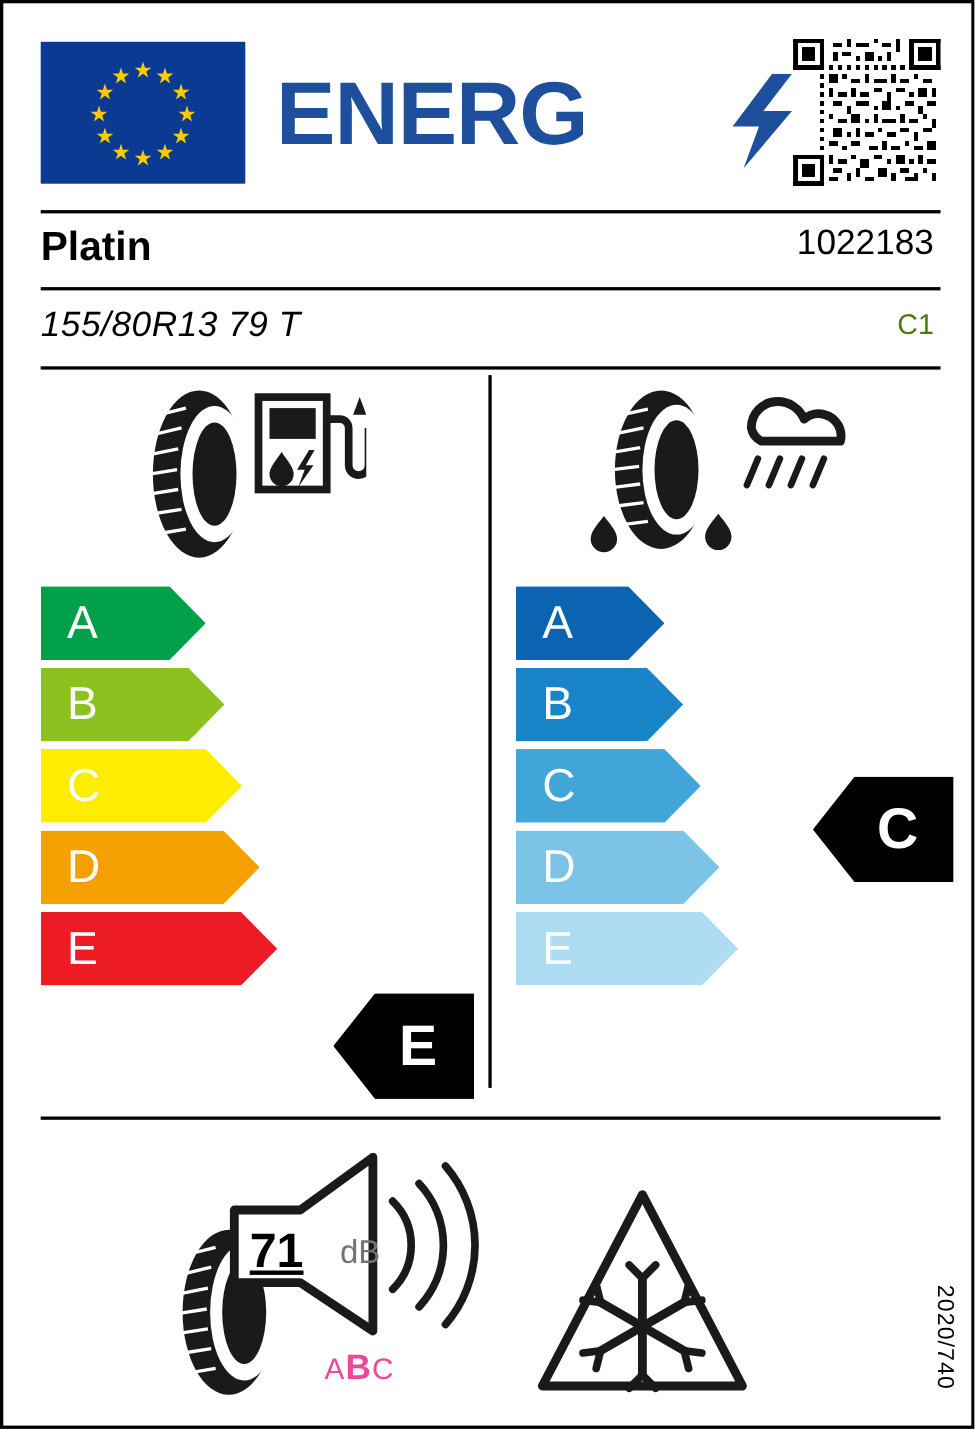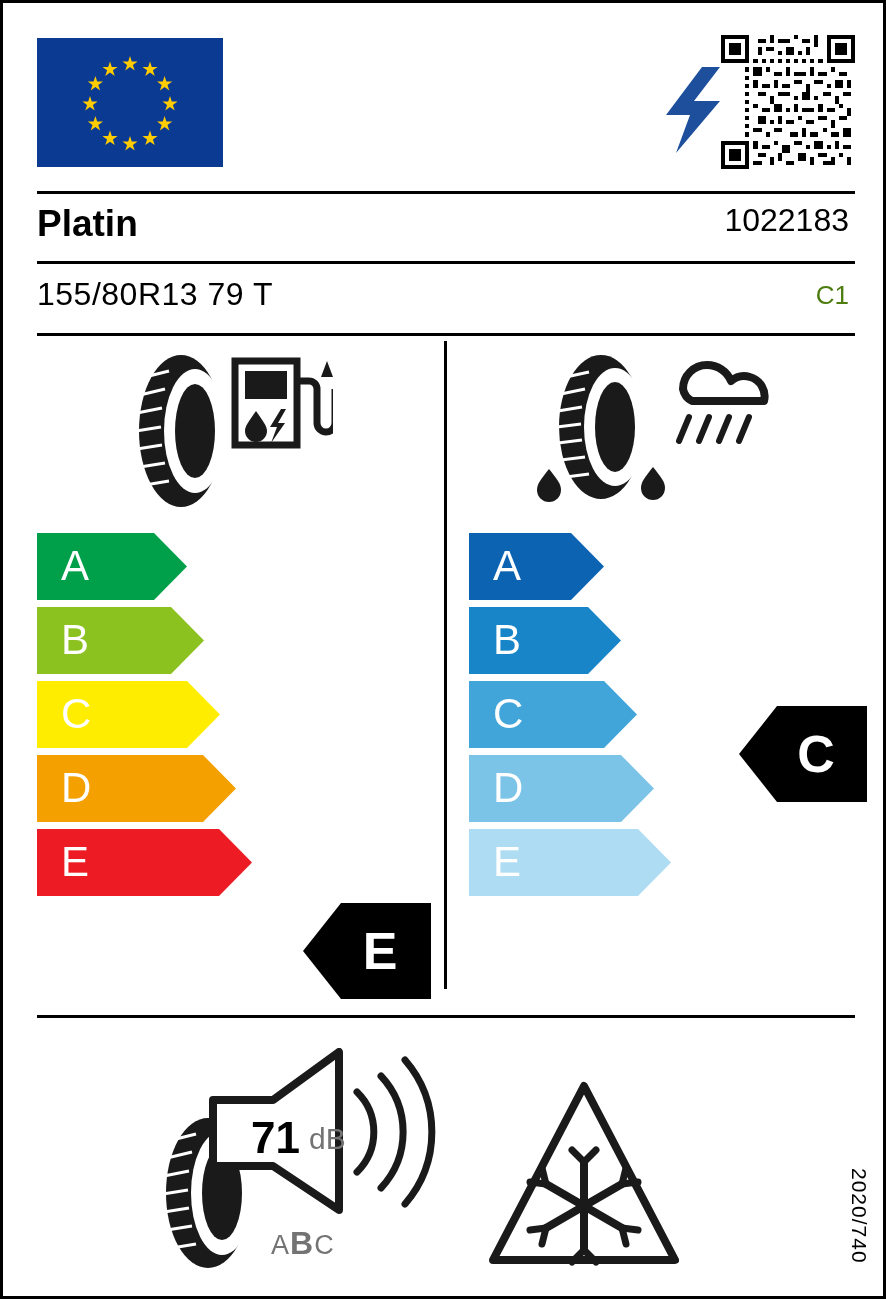--- a/index.html
+++ b/index.html
@@ -96,20 +96,21 @@
     color: #000;
     text-align: right;
   }
   .size {
     position: absolute;
     left: 34px;
     top: 273px;
     font-size: 32px;
     color: #000;
     letter-spacing: 0.5px;
+    font-style: italic;
   }
   .classcode {
     position: absolute;
     right: 34px;
     top: 277px;
     font-size: 26px;
     color: #4d7c0f;
   }
 
   
@@ -193,39 +194,40 @@
   
   .noise {
     position: absolute;
     left: 150px;
     top: 1045px;
     width: 330px;
     height: 225px;
   }
   .noise-db {
     position: absolute;
-    left: 248px;
+    left: 224px;
     top: 1110px;
     font-size: 44px;
     font-weight: bold;
     color: #000;
+    text-decoration: underline;
   }
   .noise-unit {
     position: absolute;
     left: 306px;
     top: 1119px;
     font-size: 30px;
     color: #737373;
   }
   .noise-classes {
     position: absolute;
-    left: 268px;
+    left: 292px;
     top: 1222px;
     font-size: 27px;
-    color: #737373;
+    color: #ec4899;
     letter-spacing: 1px;
     text-align: right;
   }
   .noise-classes b { font-size: 32px; }
 
   .snow {
     position: absolute;
     left: 486px;
     top: 1075px;
     width: 190px;
@@ -264,20 +266,21 @@
           <polygon points="0,-8 1.8,-2.5 7.6,-2.5 2.9,0.95 4.7,6.5 0,3.05 -4.7,6.5 -2.9,0.95 -7.6,-2.5 -1.8,-2.5" transform="translate(93,106)"></polygon>
           <polygon points="0,-8 1.8,-2.5 7.6,-2.5 2.9,0.95 4.7,6.5 0,3.05 -4.7,6.5 -2.9,0.95 -7.6,-2.5 -1.8,-2.5" transform="translate(73,100.6)"></polygon>
           <polygon points="0,-8 1.8,-2.5 7.6,-2.5 2.9,0.95 4.7,6.5 0,3.05 -4.7,6.5 -2.9,0.95 -7.6,-2.5 -1.8,-2.5" transform="translate(58.4,86)"></polygon>
           <polygon points="0,-8 1.8,-2.5 7.6,-2.5 2.9,0.95 4.7,6.5 0,3.05 -4.7,6.5 -2.9,0.95 -7.6,-2.5 -1.8,-2.5" transform="translate(53,66)"></polygon>
           <polygon points="0,-8 1.8,-2.5 7.6,-2.5 2.9,0.95 4.7,6.5 0,3.05 -4.7,6.5 -2.9,0.95 -7.6,-2.5 -1.8,-2.5" transform="translate(58.4,46)"></polygon>
           <polygon points="0,-8 1.8,-2.5 7.6,-2.5 2.9,0.95 4.7,6.5 0,3.05 -4.7,6.5 -2.9,0.95 -7.6,-2.5 -1.8,-2.5" transform="translate(73,31.4)"></polygon>
         </g>
       </svg>
     </div>
 
+    <div class="energy-word">ENERG</div>
 
     <svg class="energy-bolt" viewBox="0 0 60 86">
       <polygon points="40,0 4,48 28,48 14,86 58,34 32,34 58,0" fill="#1d4f9c"></polygon>
     </svg>
 
     <svg class="qr" viewBox="0 0 33 33" shape-rendering="crispEdges">
       <rect width="33" height="33" fill="#fff"></rect>
       <g fill="#000">
 
         <rect x="0" y="0" width="7" height="1"></rect>

